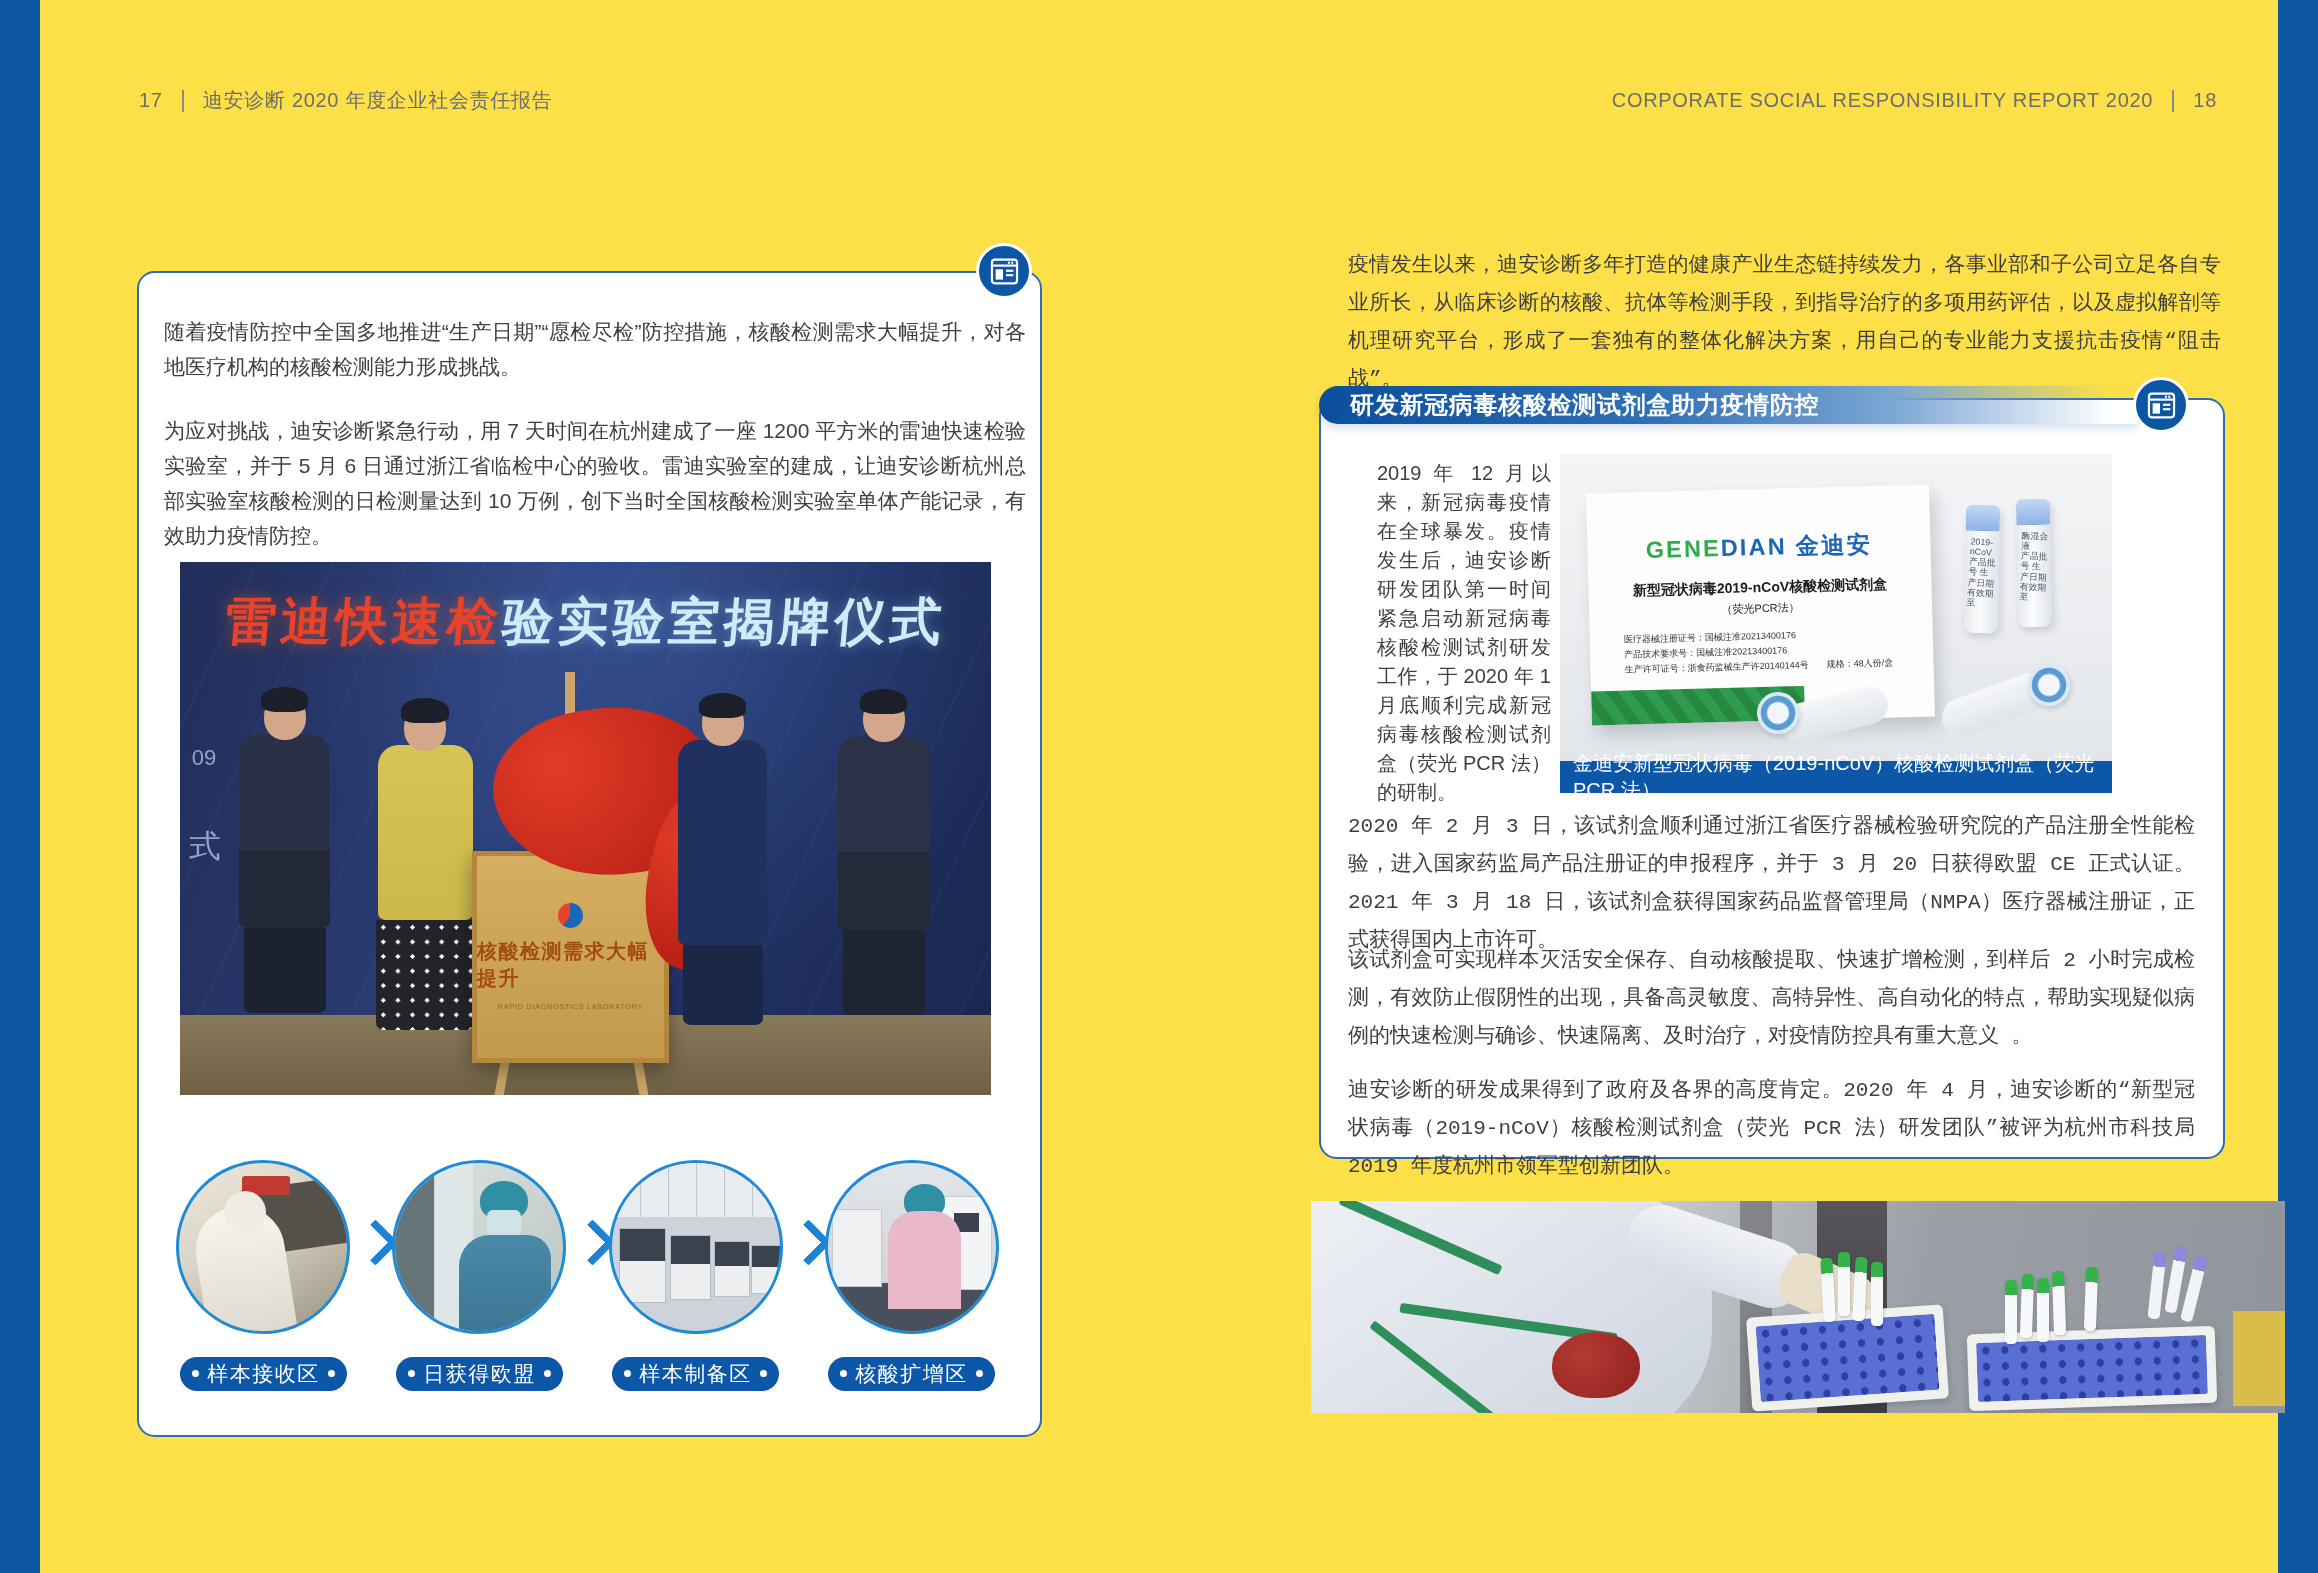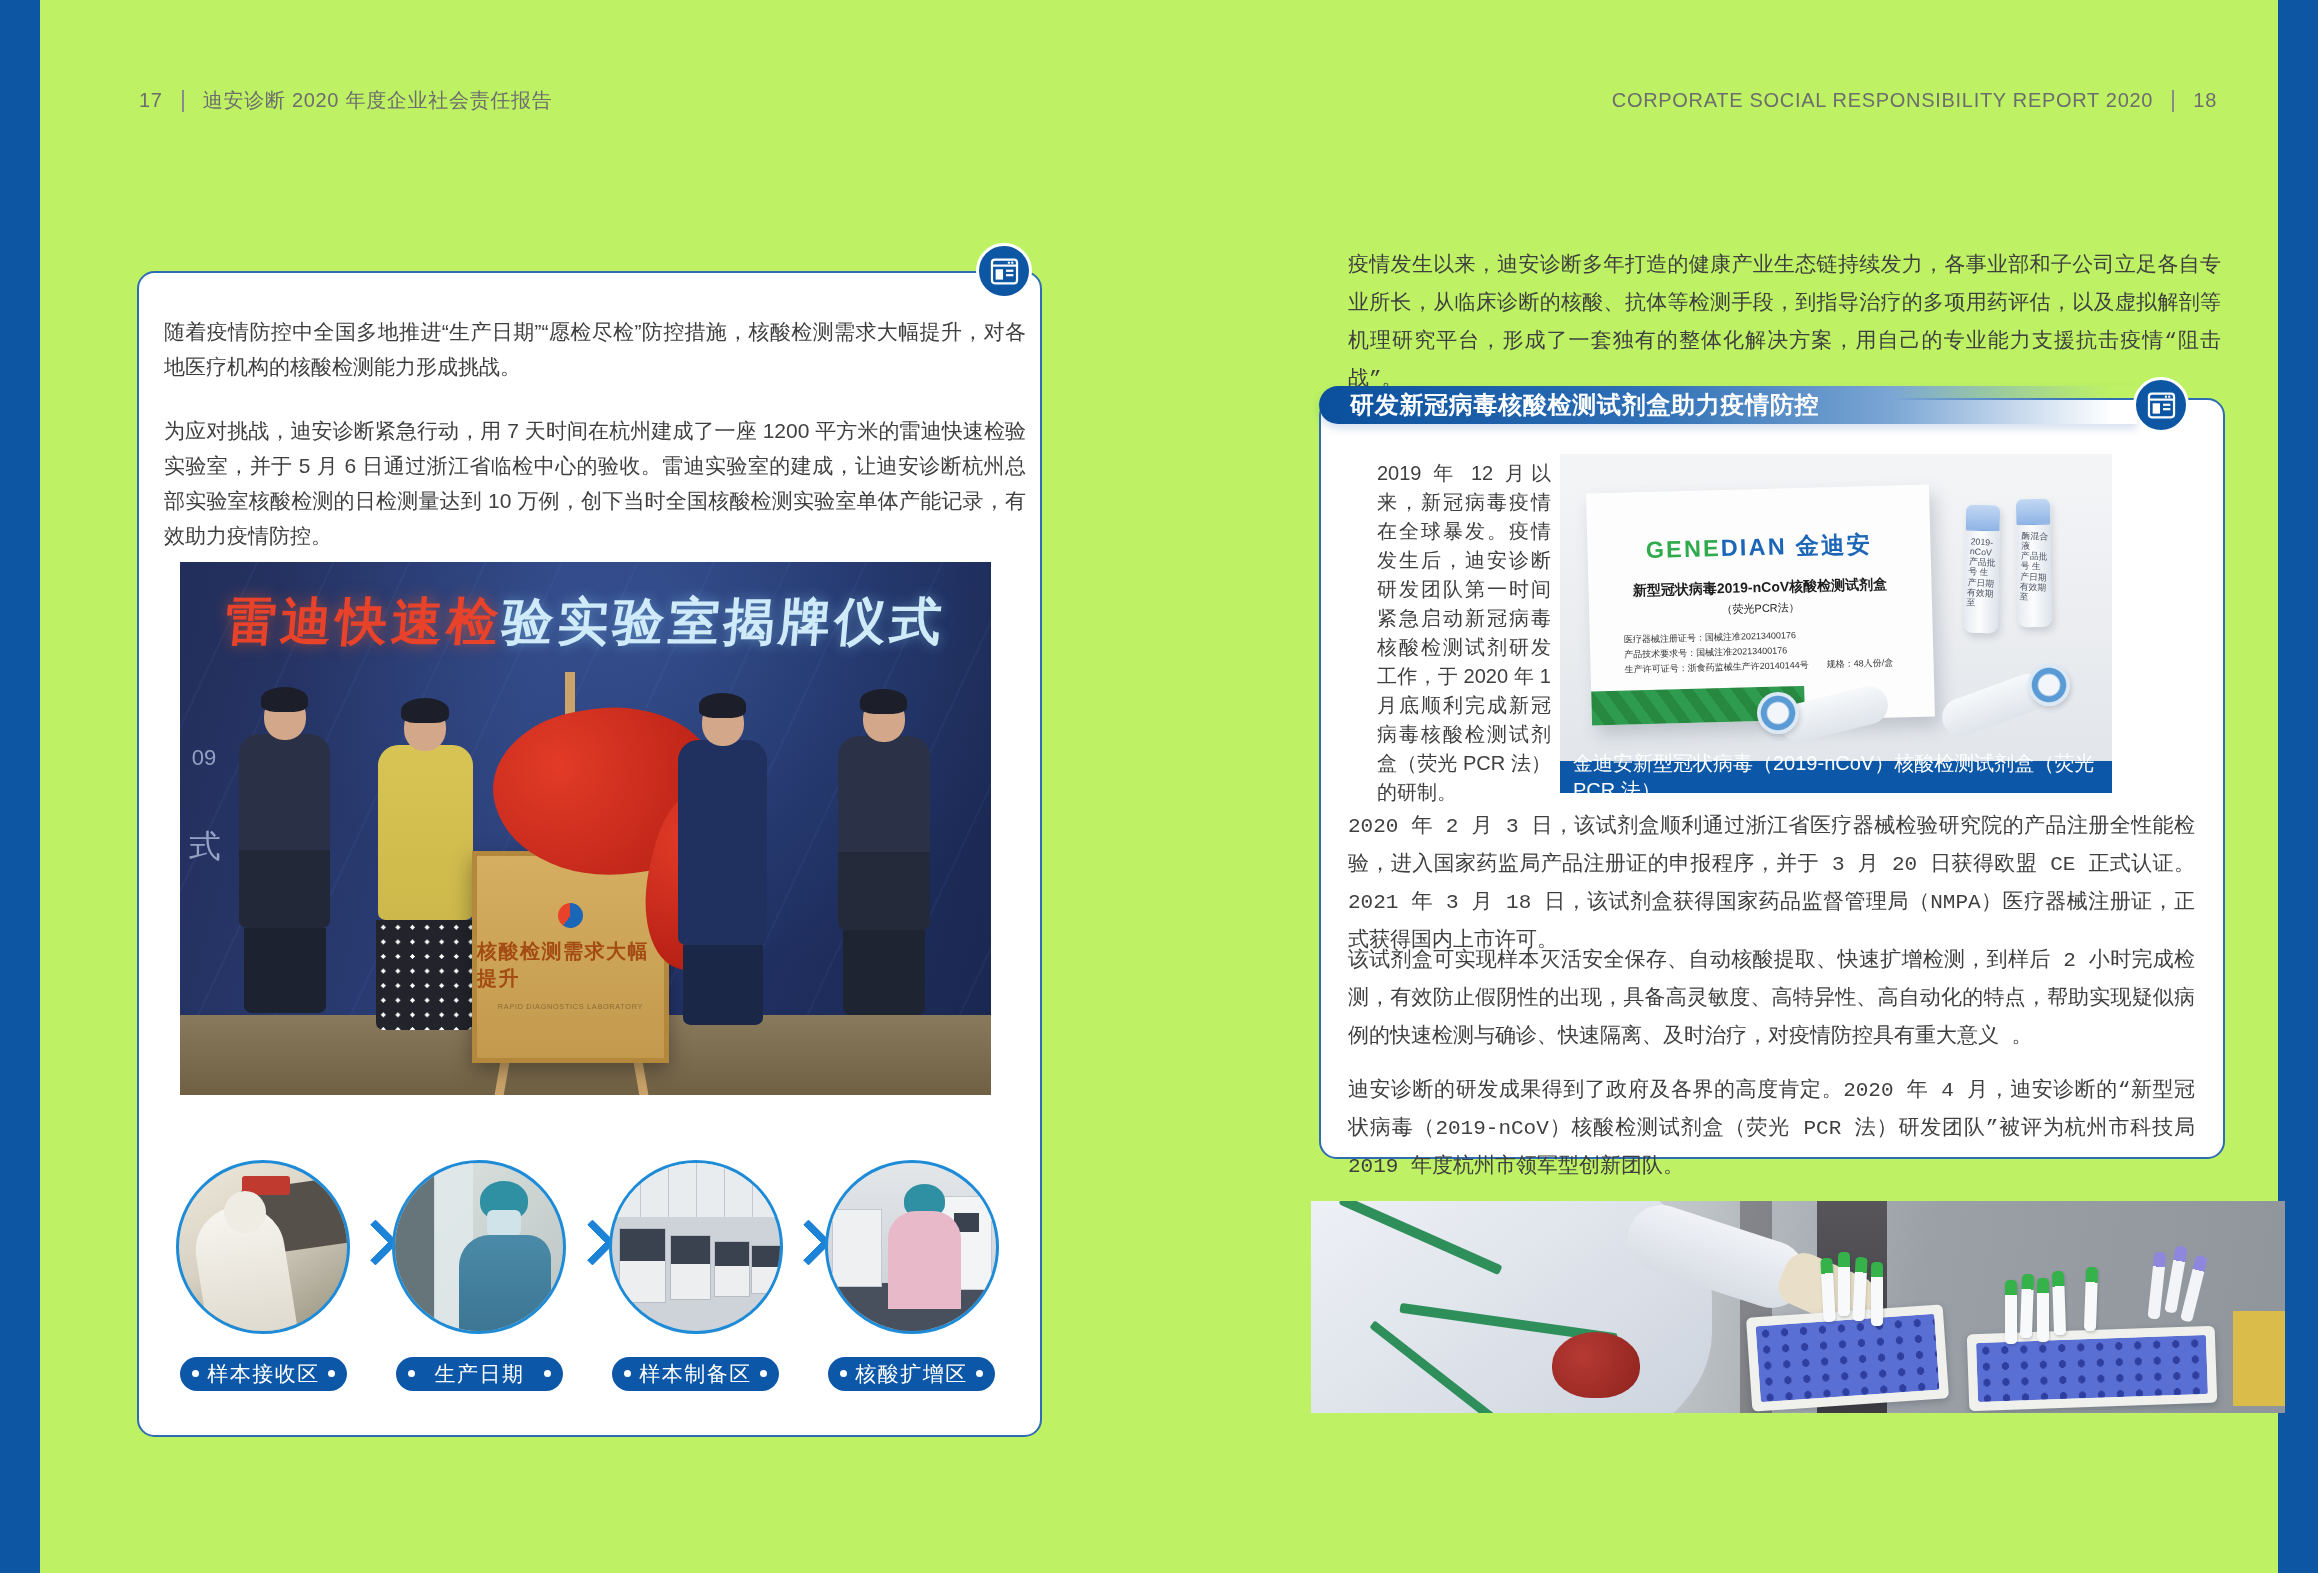--- a/index.html
+++ b/index.html
@@ -1,16 +1,16 @@
 <!DOCTYPE html>
 <html style="font-size:11.7px"><head>
 <meta charset="utf-8">
 <style>
   html,body{margin:0;padding:0;background:#ffffff;}
-  #page{position:relative;width:2319px;height:1574px;background:#bef264;overflow:hidden;
+  #page{position:relative;width:2319px;height:1574px;background:#fde047;overflow:hidden;
         font-family:"Liberation Sans","DejaVu Sans",sans-serif;color:#3f3f3f;}
 
   
   .edge-band{position:absolute;top:0;width:40px;height:1574px;background:#0d56a4;}
   .edge-left{left:0;}
   .edge-right{left:2278px;}
 
   
   .runhead{position:absolute;top:86px;height:29px;display:flex;align-items:center;
            font-size:20px;color:#6d6d6d;letter-spacing:0.7px;}
@@ -239,21 +239,21 @@
     <div class="sc" style="right:17.5px;bottom:99px;width:25px;height:19px;background:#39424e;"></div>
     <div class="sc" style="left:4.4px;bottom:44px;width:48px;height:76px;background:#eef0f2;border:0.7px solid #c5cad0;"></div>
     <div class="sc" style="left:76px;top:20.5px;width:41px;height:34px;background:#2f8fa3;border-radius:50% 50% 42% 42%;"></div>
     <div class="sc" style="left:60px;top:48px;width:73px;height:98px;background:#e8b9c8;border-radius:28px 28px 0 0;"></div>
   </div>
 
   <div class="pill" style="left:180px;">
     <span>样本接收区</span>
   </div>
   <div class="pill" style="left:396px;">
-    <span>生产日期</span>
+    <span>日获得欧盟</span>
   </div>
   <div class="pill" style="left:612px;">
     <span>样本制备区</span>
   </div>
   <div class="pill" style="left:828px;">
     <span>核酸扩增区</span>
   </div>
 
   <div class="para para-right" style="left:1348px;top:247px;width:873px;">疫情发生以来，迪安诊断多年打造的健康产业生态链持续发力，各事业部和子公司立足各自专业所长，从临床诊断的核酸、抗体等检测手段，到指导治疗的多项用药评估，以及虚拟解剖等机理研究平台，形成了一套独有的整体化解决方案，用自己的专业能力支援抗击疫情“阻击战”。</div>
 

